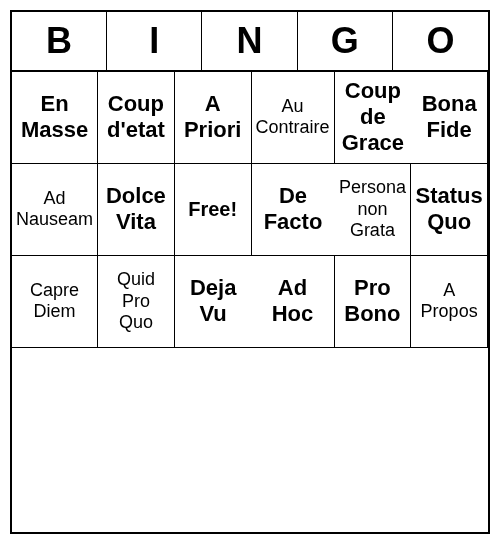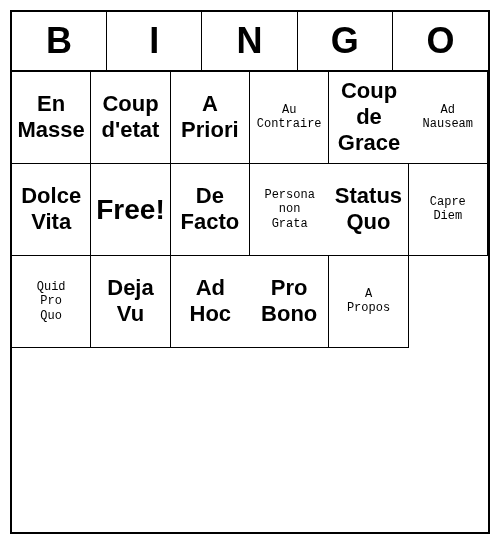--- a/index.html
+++ b/index.html
@@ -66,46 +66,46 @@
     .bingo-cell:nth-child(n+21) {
       border-bottom: none;
     }
 
     .bingo-cell.large-text {
       font-size: 22px;
       font-weight: bold;
     }
 
     .bingo-cell.small-text {
-      font-size: 12px;
-      font-family: Liberation Mono, monospace;
+      font-size: 18px;
     }
 
     .bingo-cell.free-cell {
-      font-size: 28px;
+      font-size: 20px;
       font-weight: bold;
     }
   </style>
 </head>
 <body>
 
 <div class="bingo-container">
   <div class="bingo-header">
   <div class="bingo-header-cell">B</div>
       <div class="bingo-header-cell">I</div>
       <div class="bingo-header-cell">N</div>
       <div class="bingo-header-cell">G</div>
       <div class="bingo-header-cell">O</div>
     </div>
   <div class="bingo-grid">
   <div class="bingo-cell large-text">En<br>Masse</div>
       <div class="bingo-cell large-text">Coup<br>d'etat</div>
       <div class="bingo-cell large-text">A<br>Priori</div>
       <div class="bingo-cell small-text">Au<br>Contraire</div>
       <div class="bingo-cell large-text">Coup<br>de<br>Grace</div>
+      <div class="bingo-cell large-text">Bona<br>Fide</div>
       <div class="bingo-cell small-text">Ad<br>Nauseam</div>
       <div class="bingo-cell large-text">Dolce<br>Vita</div>
       <div class="bingo-cell free-cell">Free!</div>
       <div class="bingo-cell large-text">De<br>Facto</div>
       <div class="bingo-cell small-text">Persona<br>non<br>Grata</div>
       <div class="bingo-cell large-text">Status<br>Quo</div>
       <div class="bingo-cell small-text">Capre<br>Diem</div>
       <div class="bingo-cell small-text">Quid<br>Pro<br>Quo</div>
       <div class="bingo-cell large-text">Deja<br>Vu</div>
       <div class="bingo-cell large-text">Ad<br>Hoc</div>

